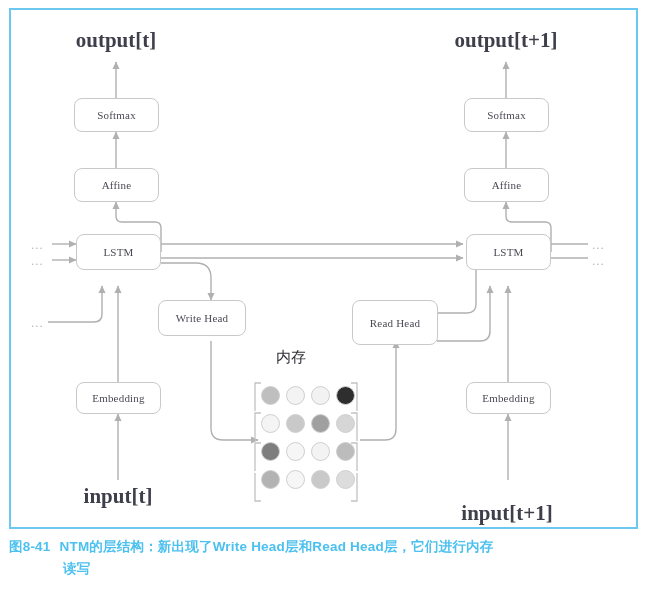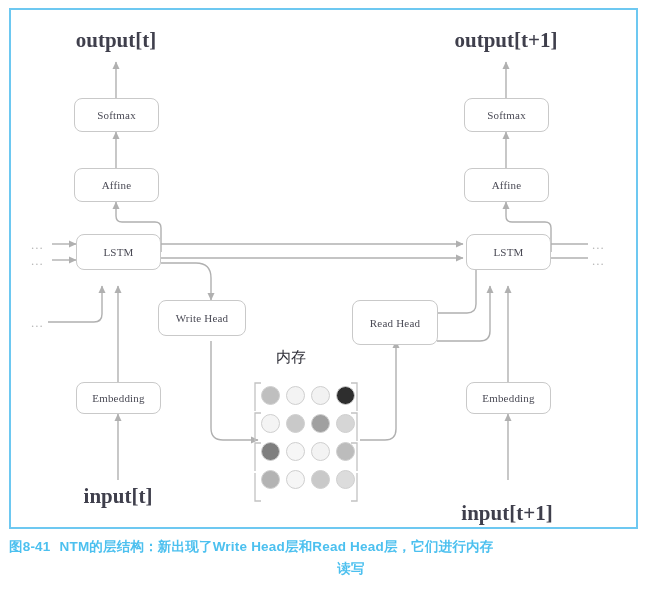--- a/index.html
+++ b/index.html
@@ -88,21 +88,21 @@
     left:9px; top:536px;
     width:630px;
     color:#4cc0ef;
     font-family:"Liberation Sans","DejaVu Sans", sans-serif;
     font-size:13.5px;
     font-weight:bold;
     line-height:22px;
     letter-spacing:.2px;
   }
   .caption .cnum{margin-right:9px;}
-  .caption .cline2{display:block;padding-left:54px;text-align:center;}
+  .caption .cline2{display:block;padding-left:54px;}
 </style>
 </head>
 <body>
 
 <div id="root">
 
   <div class="frame" style="border-color: rgb(109, 200, 241);"></div>
 
   <svg id="wires" viewBox="0 0 647 589" xmlns="http://www.w3.org/2000/svg">
     <defs>

